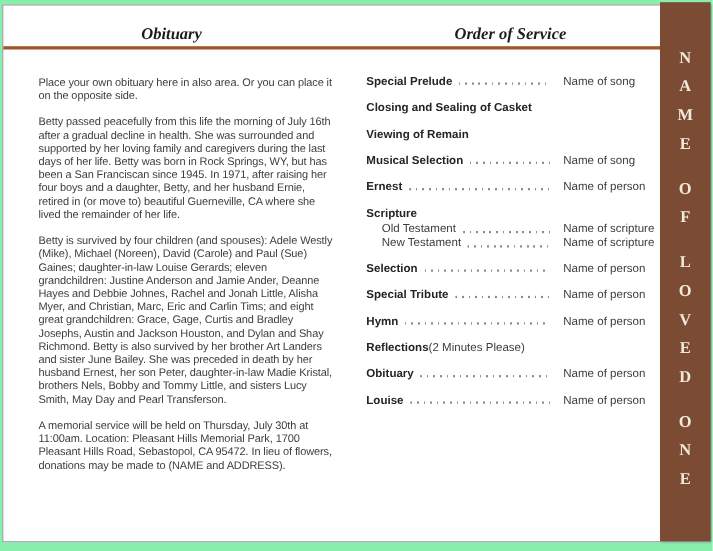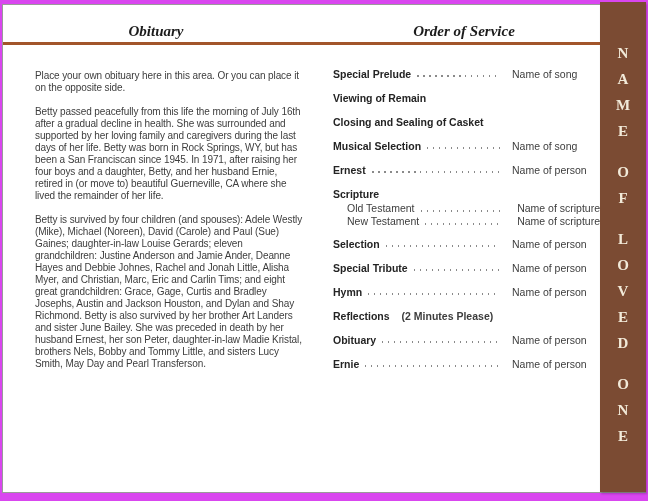--- a/index.html
+++ b/index.html
@@ -1,17 +1,17 @@
 <!DOCTYPE html>
 <html><head>
 <meta charset="utf-8">
 <style>
   html,body { margin:0; padding:0; background:#ffffff; }
   .canvas {
-    position:relative; width:648px; height:501px; background:#d946ef;
+    position:relative; width:648px; height:501px; background:#86efac;
     font-family:"Liberation Sans", sans-serif; overflow:hidden;
   }
   .page-border {
     position:absolute; left:2px; top:4px; width:644px; height:489px;
     border:1px solid #9a9a9a; box-sizing:border-box; background:#ffffff;
   }
   .rule {
     position:absolute; left:3px; top:42px; width:597px; height:3px;
     background:#a2552a;
   }
@@ -23,29 +23,29 @@
   .hdr-left  { left:10px;  width:292px; }
   .hdr-right { left:315px; width:298px; }
   .obit {
     position:absolute; left:35px; top:70px; width:268px;
     font-size:10px; line-height:12px; letter-spacing:-0.1px; color:#3d3d3d;
   }
   .obit p { margin:0 0 12px 0; }
   .svc { position:absolute; left:333px; top:68px; width:267px; }
   .row { display:flex; align-items:baseline; margin-bottom:12px; font-size:10.5px; line-height:12px; }
   .row .lbl { font-weight:bold; color:#242424; white-space:nowrap; }
-  .sfx { margin-left:12px; font-weight:bold; color:#3d3d3d; white-space:nowrap; }
+  .sfx { margin-left:0; font-weight:normal; color:#3d3d3d; white-space:nowrap; }
   .leader {
     flex:1 1 auto; height:2px; align-self:flex-end; margin:0 12px 3px 6px;
     background-image:repeating-linear-gradient(to right,#8a8a8a 0px,#8a8a8a 1.5px,transparent 1.5px,transparent 6px);
   }
   .val { flex:0 0 88px; color:#3d3d3d; font-weight:normal; }
   .group-head { margin-bottom:2px; }
   .subgroup { margin:0 0 10px 14px; }
-  .subrow { display:flex; align-items:baseline; margin:0; font-size:10.5px; line-height:13px;text-align:right; }
+  .subrow { display:flex; align-items:baseline; margin:0; font-size:10.5px; line-height:13px; }
   .subrow .lbl { font-weight:normal; color:#3d3d3d; white-space:nowrap; }
   .sidebar {
     position:absolute; left:600px; top:2px; width:46px; height:490px;
     background:#7b4b33; box-shadow:1px 2px 2px rgba(0,0,0,0.22);
   }
   .banner { padding-top:38px; display:flex; flex-direction:column; align-items:center; }
   .vletter {
     font-family:"Liberation Serif", serif; font-weight:bold; font-size:15px;
     color:#f2ead9; line-height:26px; height:26px; text-align:center;
   }
@@ -55,36 +55,37 @@
 <body>
 
 <div class="canvas">
   <div class="page-border"></div>
 
   <div class="hdr hdr-left">Obituary</div>
   <div class="hdr hdr-right">Order of Service</div>
   <div class="rule"></div>
 
   <div class="obit">
-      <p>Place your own obituary here in this area. Or you can place it on the opposite side.</p>
+      <p>Place your own obituary here in also area. Or you can place it on the opposite side.</p>
       <p>Betty passed peacefully from this life the morning of July 16th after a gradual decline in health.  She was surrounded and supported by her loving family and caregivers during the last days of her life.  Betty was born in Rock Springs, WY, but has been a San Franciscan since 1945.  In 1971, after raising her four boys and a daughter, Betty, and her husband Ernie, retired in (or move to) beautiful Guerneville, CA where she lived the remainder of her life.</p>
       <p>Betty is survived by four children (and spouses): Adele Westly (Mike), Michael (Noreen), David (Carole) and Paul (Sue) Gaines;  daughter-in-law Louise Gerards;  eleven grandchildren: Justine Anderson and Jamie Ander, Deanne Hayes and Debbie Johnes, Rachel and Jonah Little, Alisha Myer, and Christian, Marc, Eric and Carlin Tims;  and eight great grandchildren: Grace, Gage, Curtis and Bradley Josephs, Austin and Jackson Houston, and Dylan and Shay Richmond.  Betty is also survived by her brother Art Landers and sister June Bailey.  She was preceded in death by her husband Ernest, her son Peter, daughter-in-law Madie Kristal, brothers Nels, Bobby and Tommy Little, and sisters Lucy Smith, May Day and Pearl Transferson.</p>
+      <p>A memorial service will be held on Thursday, July 30th at 11:00am.  Location:  Pleasant Hills Memorial Park, 1700 Pleasant Hills Road, Sebastopol, CA 95472.  In lieu of flowers, donations may be made to (NAME and ADDRESS).</p>
     </div>
 
   <div class="svc">
       <div class="row">
         <span class="lbl">Special Prelude</span>
         <span class="leader"></span>
         <span class="val">Name of song</span>
       </div>
       <div class="row">
-        <span class="lbl">Viewing of Remain</span>
+        <span class="lbl">Closing and Sealing of Casket</span>
       </div>
       <div class="row">
-        <span class="lbl">Closing and Sealing of Casket</span>
+        <span class="lbl">Viewing of Remain</span>
       </div>
       <div class="row">
         <span class="lbl">Musical Selection</span>
         <span class="leader"></span>
         <span class="val">Name of song</span>
       </div>
       <div class="row">
         <span class="lbl">Ernest</span>
         <span class="leader"></span>
         <span class="val">Name of person</span>
@@ -122,21 +123,21 @@
       <div class="row">
         <span class="lbl">Reflections</span>
         <span class="sfx">(2 Minutes Please)</span>
       </div>
       <div class="row">
         <span class="lbl">Obituary</span>
         <span class="leader"></span>
         <span class="val">Name of person</span>
       </div>
       <div class="row">
-        <span class="lbl">Ernie</span>
+        <span class="lbl">Louise</span>
         <span class="leader"></span>
         <span class="val">Name of person</span>
       </div>
     </div>
 
   <div class="sidebar">
     <div class="banner" title="NAME OF LOVED ONE">
         <div class="vletter">N</div>
         <div class="vletter">A</div>
         <div class="vletter">M</div>

